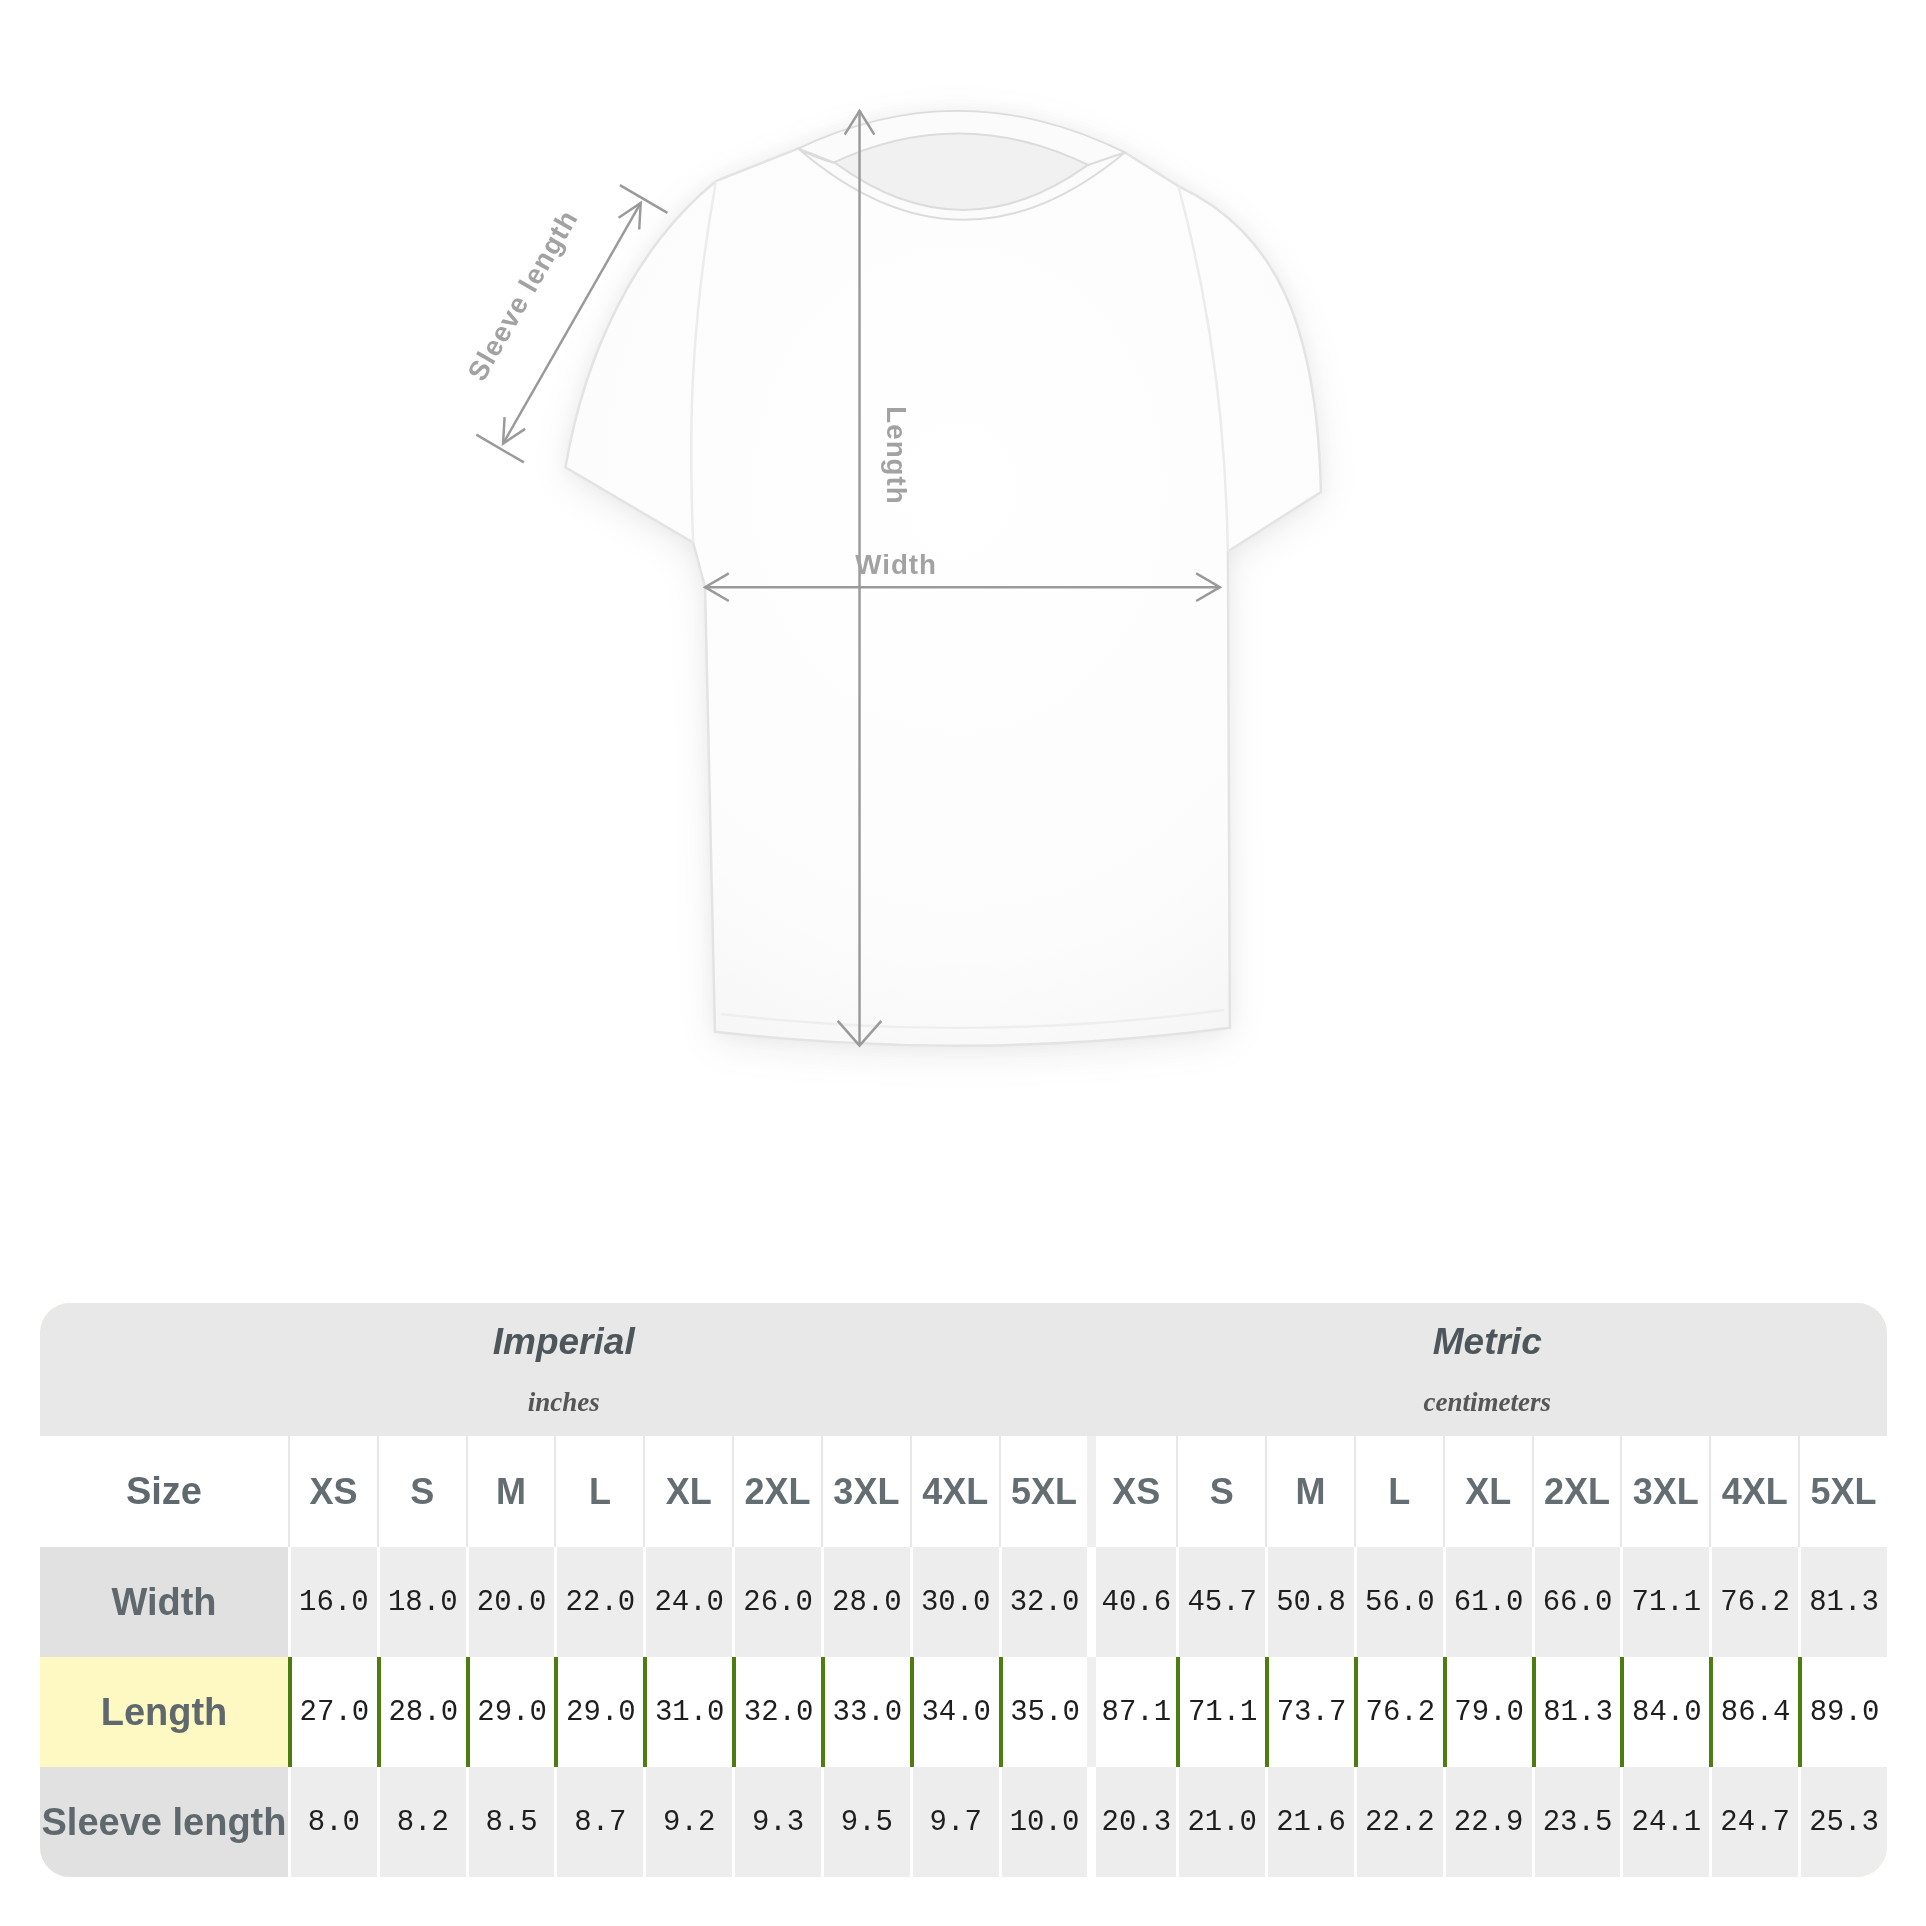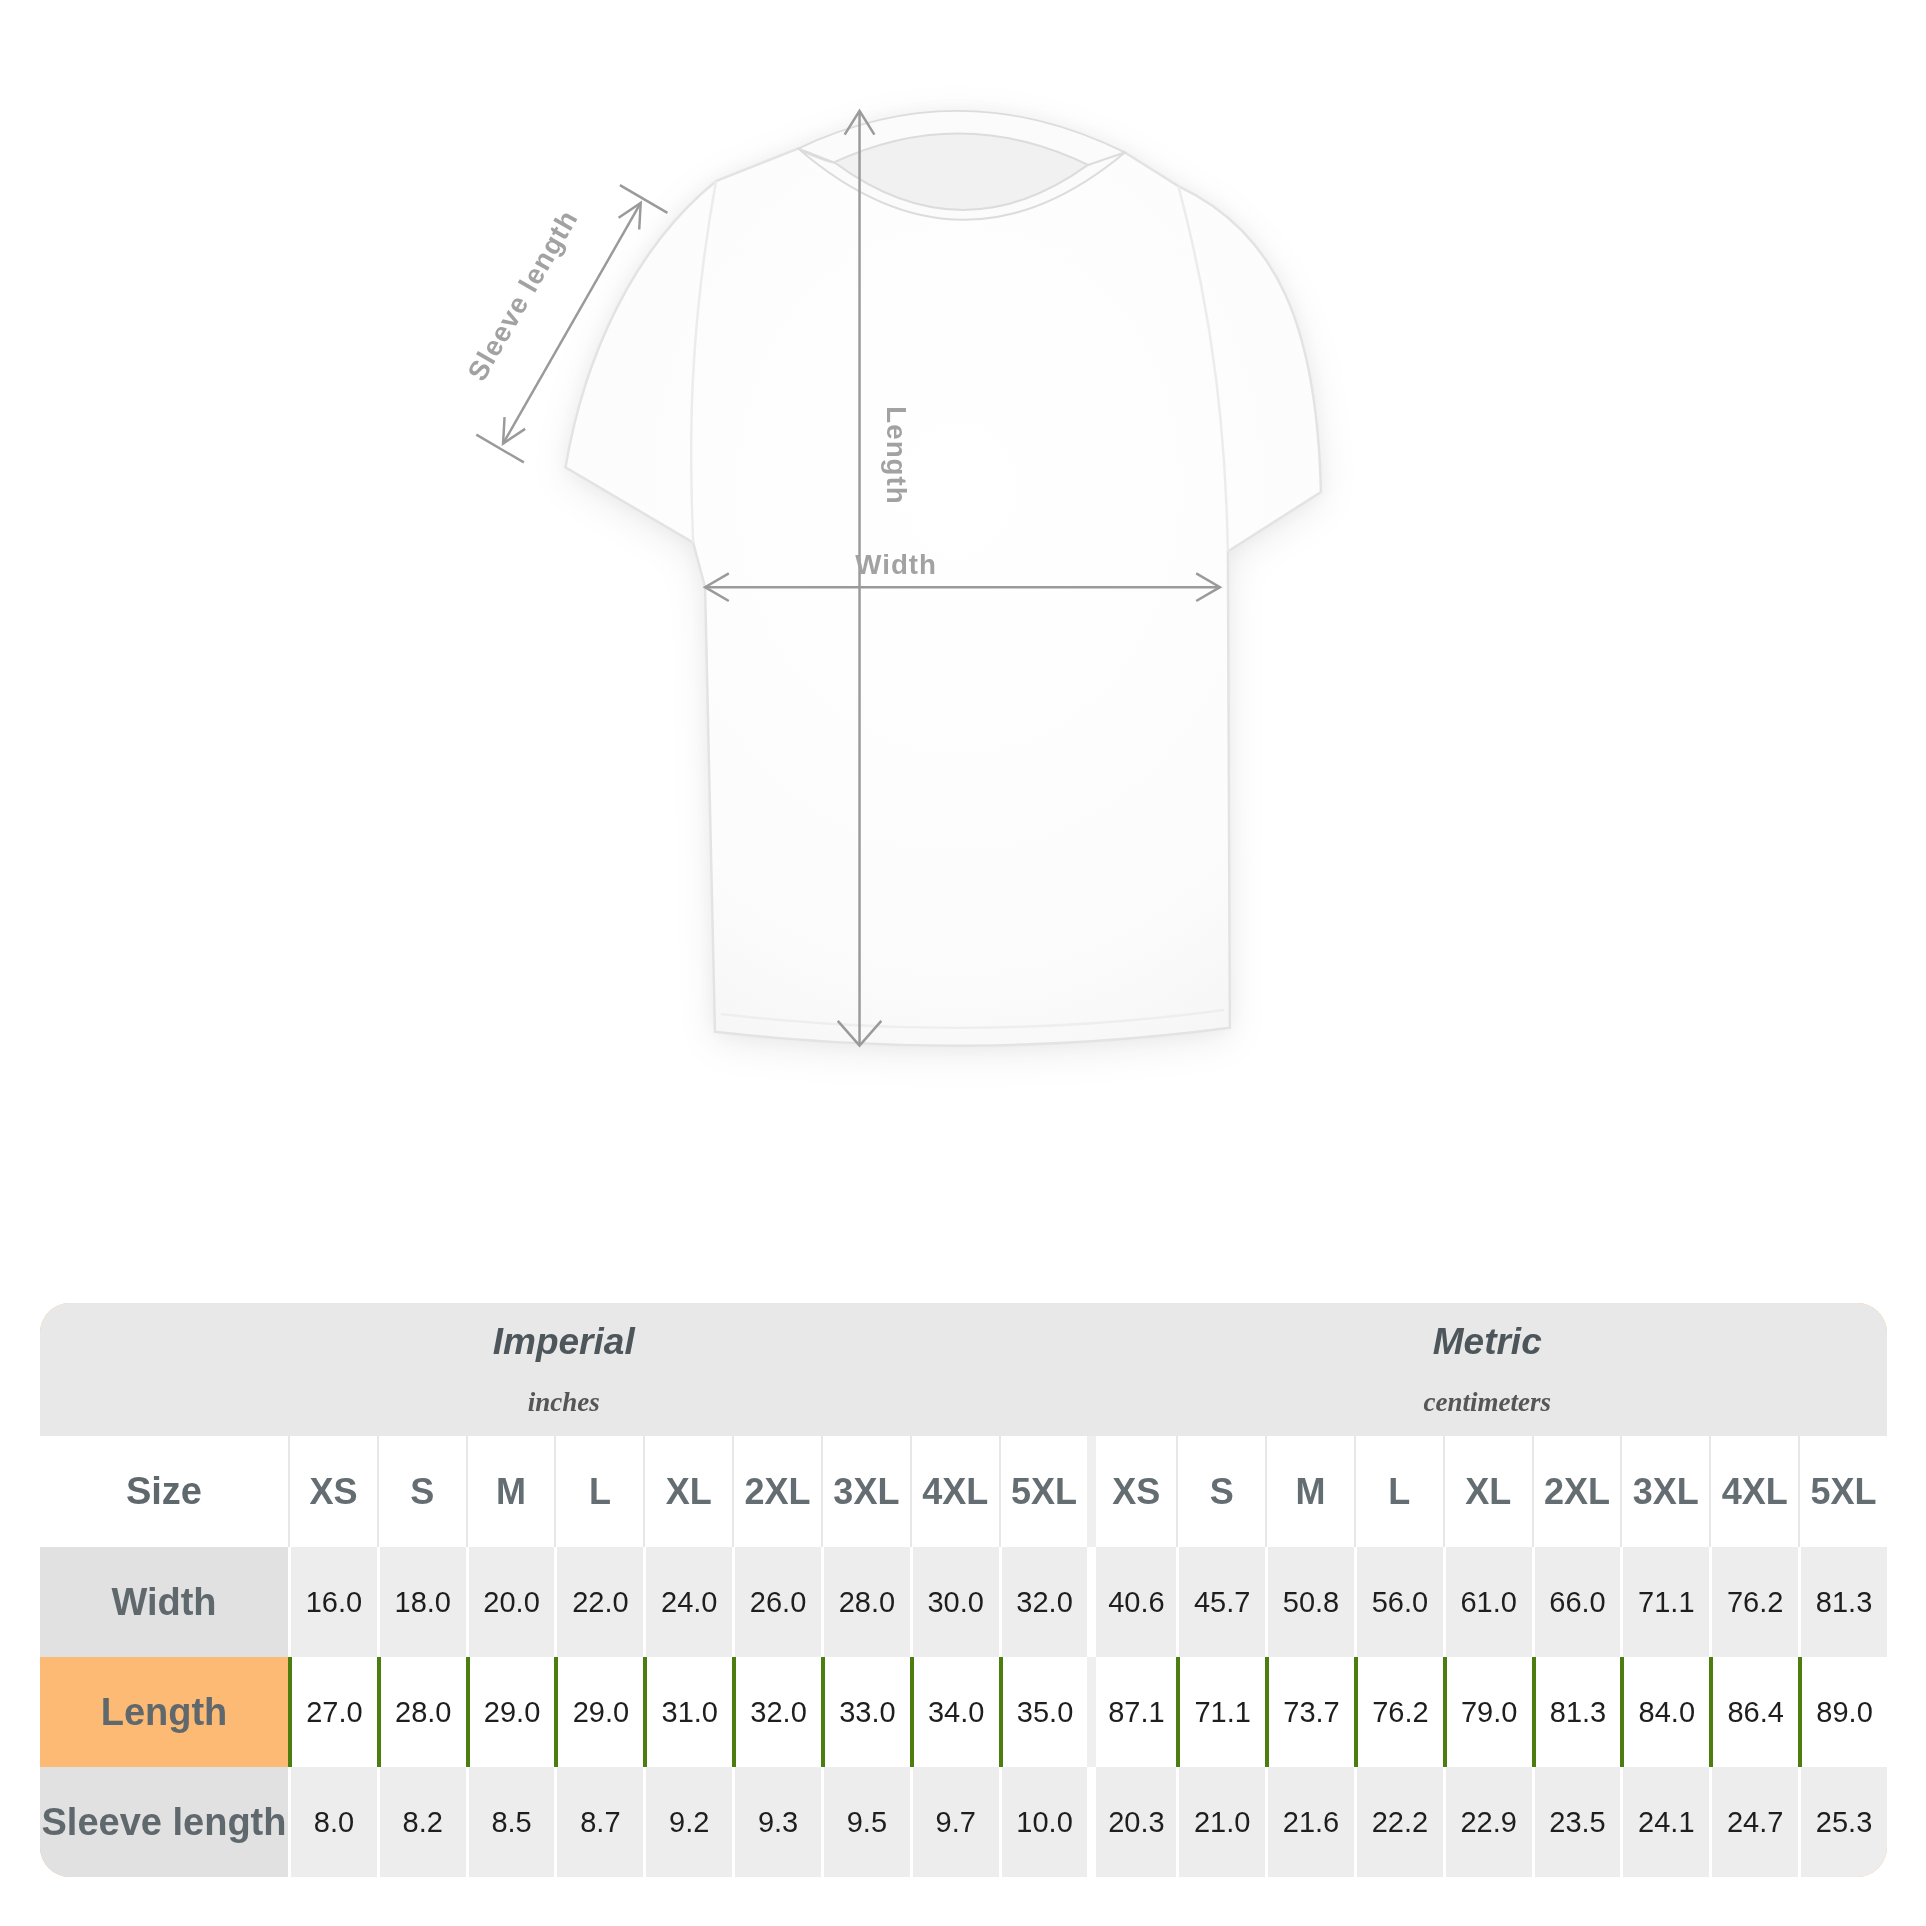--- a/index.html
+++ b/index.html
@@ -20,33 +20,33 @@
     position:absolute;left:0;top:1125px;width:100%;margin:0;
     text-align:center;font-size:44px;font-weight:bold;color:#262626;letter-spacing:0.5px;
   }
   .page-subtitle{
     position:absolute;left:0;top:1190px;width:100%;margin:0;
     text-align:center;font-size:27px;font-style:italic;color:#4c4c4c;
   }
   
   .table-wrap{
     position:absolute;left:40px;top:1303px;width:1847px;
-    border-radius:30px;overflow:hidden;background:#fdba74;
+    border-radius:30px;overflow:hidden;background:#fef9c3;
   }
   table.size-table{width:100%;border-collapse:separate;border-spacing:0;table-layout:fixed;}
   col.label-col{width:248px;}
   .size-table th,.size-table td{padding:0;text-align:center;vertical-align:middle;}
   tr.group-row th{height:133px;background:#e8e8e8;vertical-align:middle;}
   .g-title{font-size:37px;font-weight:bold;font-style:italic;color:#4d565a;line-height:1.15;}
   .g-unit{font-size:27px;font-style:italic;color:#565656;margin-top:24px;font-family:Liberation Serif, serif;}
   tr.size-row th{height:111px;background:#ffffff;}
   tr.data-row th,tr.data-row td{height:110px;}
   .row-label{font-size:38px;font-weight:bold;color:#5f686d;}
   .size-cell{font-size:36px;font-weight:bold;color:#646d72;}
-  td.num{font-size:29px;font-weight:400;color:#1e1e1e;}
+  td.num{font-size:29px;font-weight:400;color:#1e1e1e;font-family:Liberation Mono, monospace;}
   
   tr.size-row .sep{border-left:2px solid #e7e7e7;}
   tr.size-row .divider{border-left:9px solid #efefef;}
   tr.white-row td{background:#ffffff;}
   tr.white-row td.sep{border-left:4px solid #4d7c0f;}
   tr.white-row td.divider{border-left:9px solid #efefef;}
   tr.gray-row th.row-label-cell{background:#e1e1e1;}
   tr.gray-row td{background:#ededed;}
   tr.gray-row td.sep{border-left:3px solid #ffffff;}
   tr.gray-row td.divider{border-left:9px solid #ffffff;}

